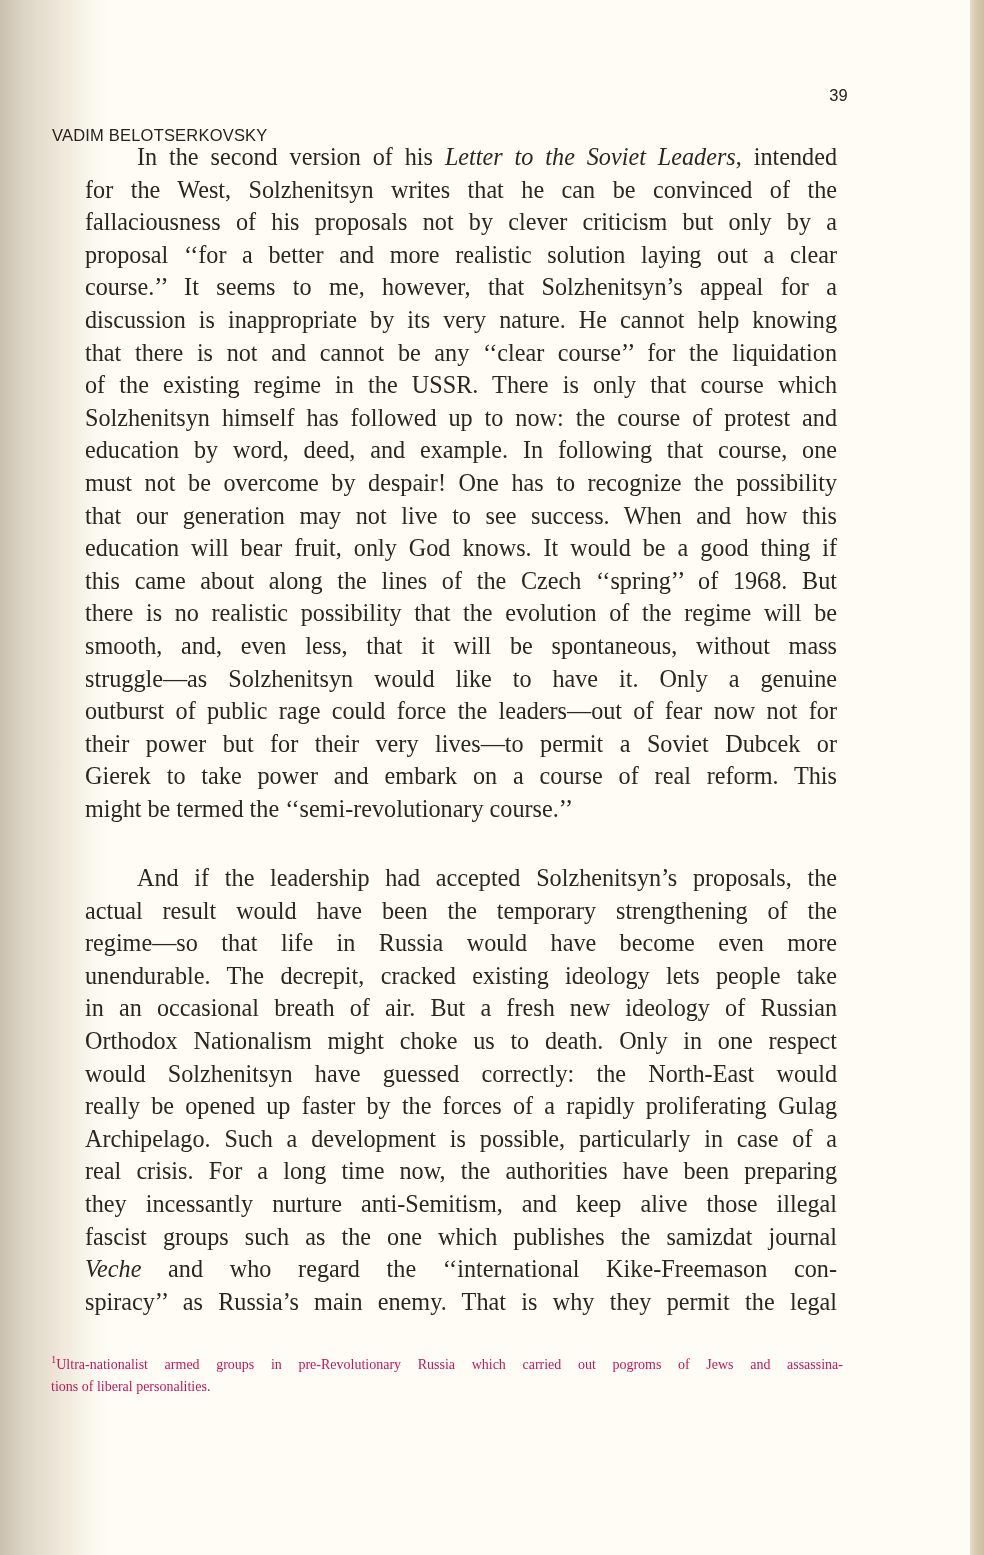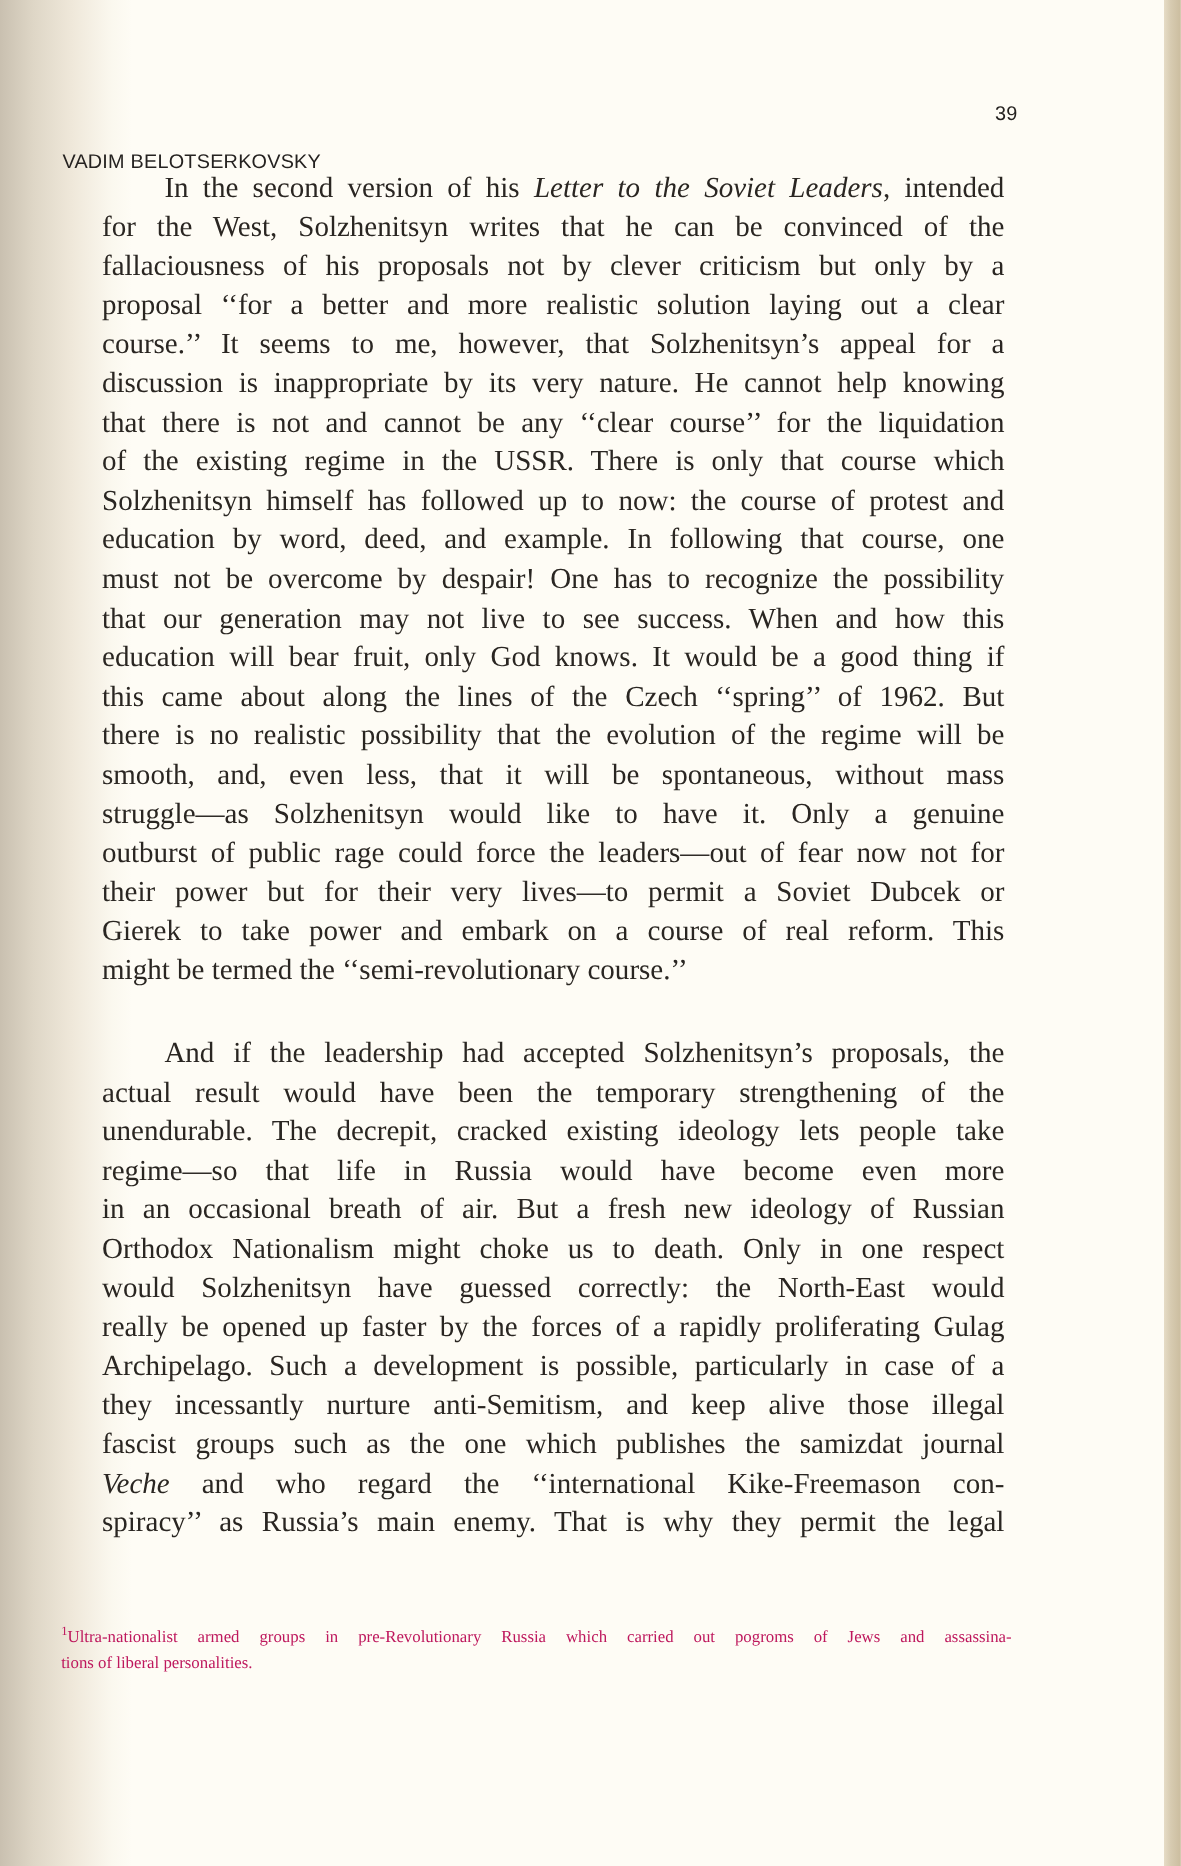--- a/index.html
+++ b/index.html
@@ -62,40 +62,41 @@
   <span class="line">proposal ‘‘for a better and more realistic solution laying out a clear</span>
   <span class="line">course.’’ It seems to me, however, that Solzhenitsyn’s appeal for a</span>
   <span class="line">discussion is inappropriate by its very nature. He cannot help knowing</span>
   <span class="line">that there is not and cannot be any ‘‘clear course’’ for the liquidation</span>
   <span class="line">of the existing regime in the USSR. There is only that course which</span>
   <span class="line">Solzhenitsyn himself has followed up to now: the course of protest and</span>
   <span class="line">education by word, deed, and example. In following that course, one</span>
   <span class="line">must not be overcome by despair! One has to recognize the possibility</span>
   <span class="line">that our generation may not live to see success. When and how this</span>
   <span class="line">education will bear fruit, only God knows. It would be a good thing if</span>
-  <span class="line">this came about along the lines of the Czech ‘‘spring’’ of 1962. But</span>
+  <span class="line">this came about along the lines of the Czech ‘‘spring’’ of 1968. But</span>
   <span class="line">there is no realistic possibility that the evolution of the regime will be</span>
   <span class="line">smooth, and, even less, that it will be spontaneous, without mass</span>
   <span class="line">struggle—as Solzhenitsyn would like to have it. Only a genuine</span>
   <span class="line">outburst of public rage could force the leaders—out of fear now not for</span>
   <span class="line">their power but for their very lives—to permit a Soviet Dubcek or</span>
   <span class="line">Gierek to take power and embark on a course of real reform. This</span>
   <span class="line last">might be termed the ‘‘semi-revolutionary course.’’</span>
 </div>
 
 <div class="text p2">
   <span class="line indent">And if the leadership had accepted Solzhenitsyn’s proposals, the</span>
   <span class="line">actual result would have been the temporary strengthening of the</span>
+  <span class="line">regime—so that life in Russia would have become even more</span>
   <span class="line">unendurable. The decrepit, cracked existing ideology lets people take</span>
-  <span class="line">regime—so that life in Russia would have become even more</span>
   <span class="line">in an occasional breath of air. But a fresh new ideology of Russian</span>
   <span class="line">Orthodox Nationalism might choke us to death. Only in one respect</span>
   <span class="line">would Solzhenitsyn have guessed correctly: the North-East would</span>
   <span class="line">really be opened up faster by the forces of a rapidly proliferating Gulag</span>
   <span class="line">Archipelago. Such a development is possible, particularly in case of a</span>
+  <span class="line">real crisis. For a long time now, the authorities have been preparing</span>
   <span class="line">they incessantly nurture anti-Semitism, and keep alive those illegal</span>
   <span class="line">fascist groups such as the one which publishes the samizdat journal</span>
   <span class="line"><i>Veche</i><span> and who regard the ‘‘international Kike-Freemason con-</span></span>
   <span class="line">spiracy’’ as Russia’s main enemy. That is why they permit the legal</span>
 </div>
 
 <div class="footnote">
   <span class="line"><sup>1</sup><span>Ultra-nationalist armed groups in pre-Revolutionary Russia which carried out pogroms of Jews and assassina-</span></span>
   <span class="line last">tions of liberal personalities.</span>
 </div>

